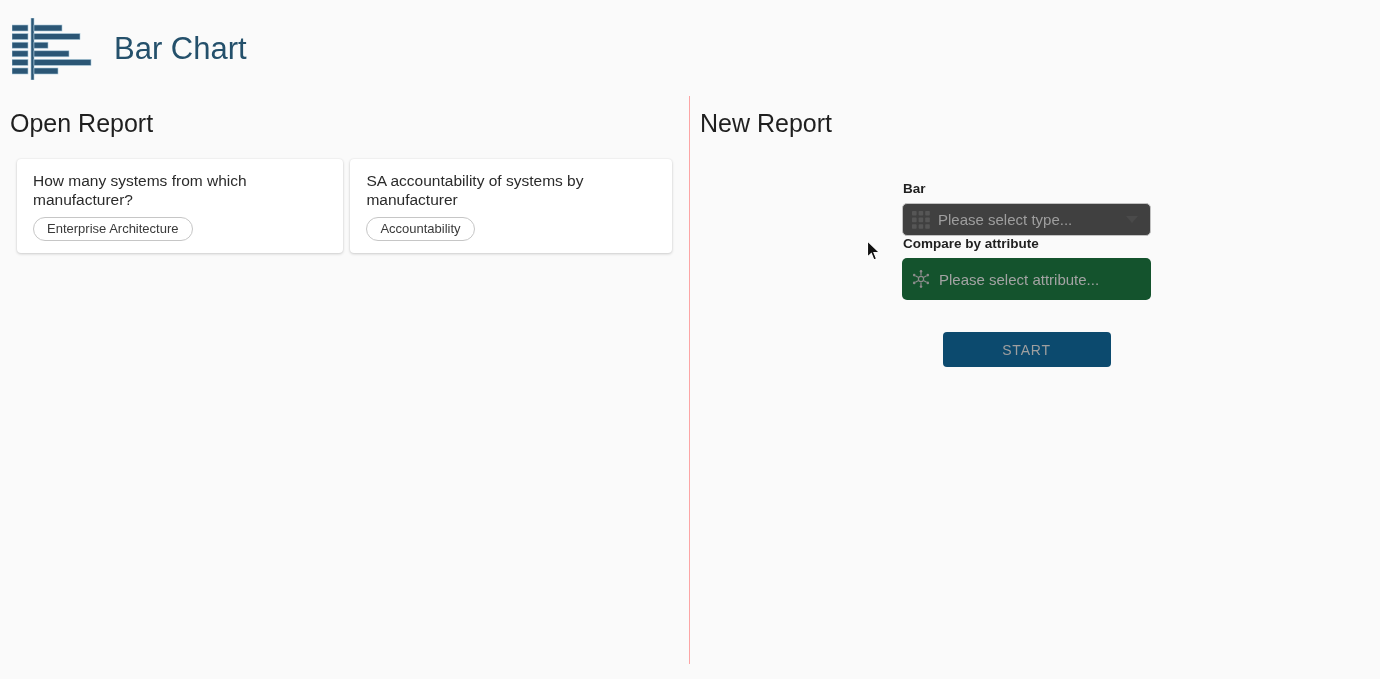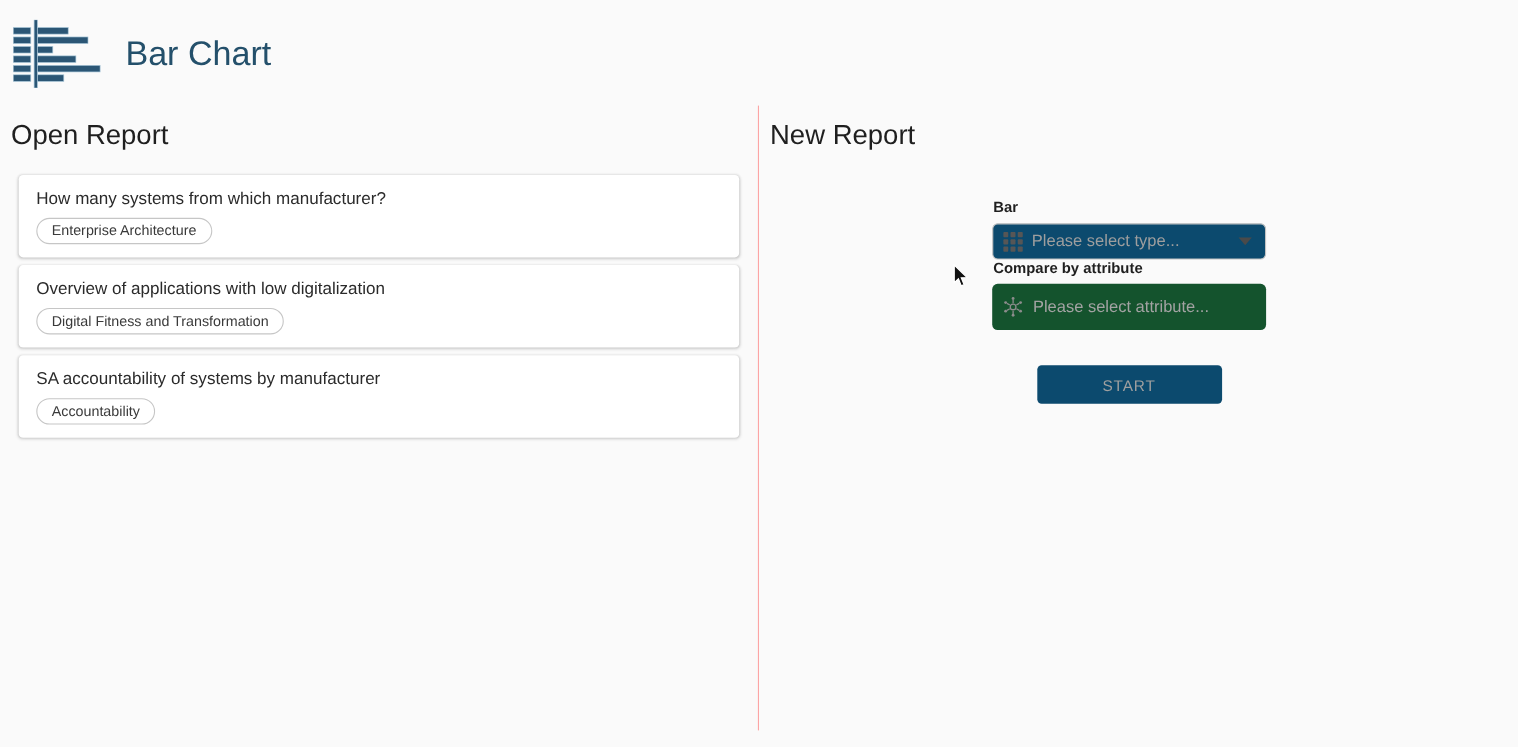--- a/index.html
+++ b/index.html
@@ -18,41 +18,41 @@
   .logo { width:80px; height:62px; flex:0 0 auto; }
   .app-title { font-size:31px; color:#24506b; margin-left:22px; font-weight:400; }
 
   
   .content { display:flex; align-items:stretch; }
   .left-col { width:690px; border-right:1px solid #fca5a5; min-height:568px; }
   .right-col { flex:1; min-height:568px; }
   h1.section-heading { font-size:25px; font-weight:400; color:#1f1f1f; margin:12px 0 0 10px; line-height:30px; }
 
   
-  .card-list { margin:21px 0 0 17px; width:655px; display:flex; flex-direction:column; gap:7px; }
+  .card-list { margin:21px 0 0 17px; width:655px; display:flex; gap:7px; }
   .card {
     background:#fff; border-radius:4px;
     box-shadow:0 1px 3px rgba(0,0,0,.18), 0 0 2px rgba(0,0,0,.07);
     padding:12px 16px 12px; cursor:pointer;
   }
   .card-title { font-size:15.5px; line-height:19px; color:#2b2b2b; }
   .pill {
     margin-top:8px; display:inline-block;
     border:1px solid #c6c6c6; border-radius:13px;
     padding:3px 13px 4px; font-size:13px; color:#3a3a3a; background:#fff;text-align:right;
   }
 
   
   .form { width:249px; margin:43px 0 0 212px; }
   .field-label { font-size:13.5px; font-weight:700; color:#1f1f1f; margin:0 0 7px 1px; }
   .field-label.second { }
   .select-box {
     height:33px; border:1px solid #c2c2c2; border-radius:5px;
     display:flex; align-items:center; padding:0 12px 0 9px;
-    background:#0c4a6e; cursor:pointer;
+    background:#404040; cursor:pointer;
   }
   .select-box .placeholder { color:#9e9e9e; font-size:15px; margin-left:8px; flex:1; white-space:nowrap; }
   .caret { width:0; height:0; border-left:6px solid transparent; border-right:6px solid transparent; border-top:7px solid #4a4a4a; }
   .input-disabled {
     height:42px; background:#14532d; border-radius:5px;
     display:flex; align-items:center; padding:0 9px;
   }
   .input-disabled .placeholder { color:#a3a3a3; font-size:15px; margin-left:8px; white-space:nowrap; }
   .start-btn {
     display:block; margin:32px auto 0; width:168px; height:35px;
@@ -95,24 +95,20 @@
 
   <div class="left-col">
     <h1 class="section-heading">Open Report</h1>
     <div class="card-list">
 
       <div class="card">
         <div class="card-title">How many systems from which manufacturer?</div>
         <span class="pill">Enterprise Architecture</span>
       </div>
 
-      <div class="card">
-        <div class="card-title">Overview of applications with low digitalization</div>
-        <span class="pill">Digital Fitness and Transformation</span>
-      </div>
 
       <div class="card">
         <div class="card-title">SA accountability of systems by manufacturer</div>
         <span class="pill">Accountability</span>
       </div>
 
     </div>
   </div>
 
   <div class="right-col">

